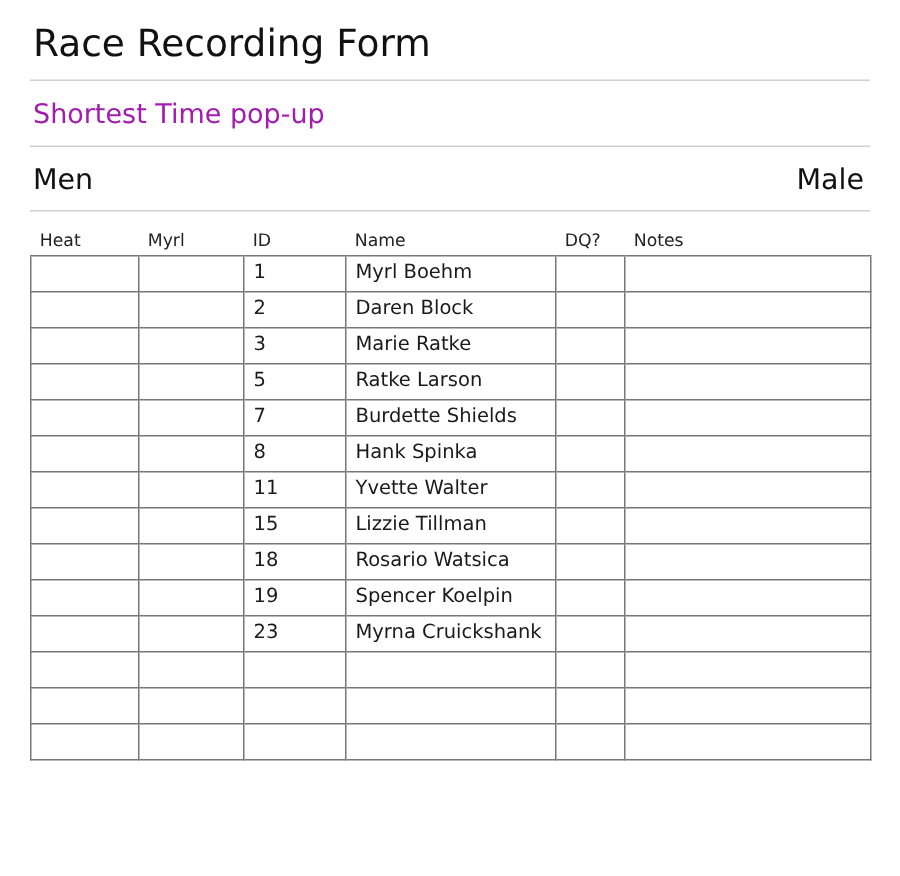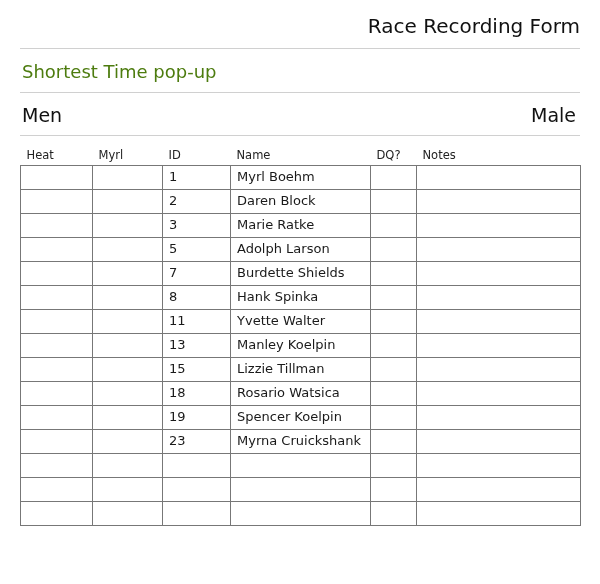--- a/index.html
+++ b/index.html
@@ -13,33 +13,32 @@
     font-family: "DejaVu Sans", sans-serif;
     color: #1a1a1a;
     overflow: hidden;
   }
   .page {
     padding: 0 20px;
     box-sizing: border-box;
     width: 600px;
   }
   .title {
-    font-size: 20px;
+    font-size: 25px;
     font-weight: normal;
     letter-spacing: 0px;
     padding: 14px 0 10px 2px;
     border-bottom: 1px solid #d0d0d0;
     color: #111;
-    text-align: right;
   }
   .subtitle {
     font-size: 18px;
     padding: 12px 0 10px 2px;
     border-bottom: 1px solid #d0d0d0;
-    color: #4d7c0f;
+    color: #a21caf;
   }
   .catrow {
     display: flex;
     justify-content: space-between;
     align-items: baseline;
     font-size: 19px;
     padding: 11px 2px 9px 2px;
     border-bottom: 1px solid #d0d0d0;
     color: #111;
   }
@@ -139,21 +138,21 @@
           <td class=""></td>
           <td class="cell-id">3</td>
           <td class="cell-name">Marie Ratke</td>
           <td class=""></td>
           <td class=""></td>
         </tr>
         <tr>
           <td class=""></td>
           <td class=""></td>
           <td class="cell-id">5</td>
-          <td class="cell-name">Adolph Larson</td>
+          <td class="cell-name">Ratke Larson</td>
           <td class=""></td>
           <td class=""></td>
         </tr>
         <tr>
           <td class=""></td>
           <td class=""></td>
           <td class="cell-id">7</td>
           <td class="cell-name">Burdette Shields</td>
           <td class=""></td>
           <td class=""></td>
@@ -170,28 +169,20 @@
           <td class=""></td>
           <td class=""></td>
           <td class="cell-id">11</td>
           <td class="cell-name">Yvette Walter</td>
           <td class=""></td>
           <td class=""></td>
         </tr>
         <tr>
           <td class=""></td>
           <td class=""></td>
-          <td class="cell-id">13</td>
-          <td class="cell-name">Manley Koelpin</td>
-          <td class=""></td>
-          <td class=""></td>
-        </tr>
-        <tr>
-          <td class=""></td>
-          <td class=""></td>
           <td class="cell-id">15</td>
           <td class="cell-name">Lizzie Tillman</td>
           <td class=""></td>
           <td class=""></td>
         </tr>
         <tr>
           <td class=""></td>
           <td class=""></td>
           <td class="cell-id">18</td>
           <td class="cell-name">Rosario Watsica</td>

